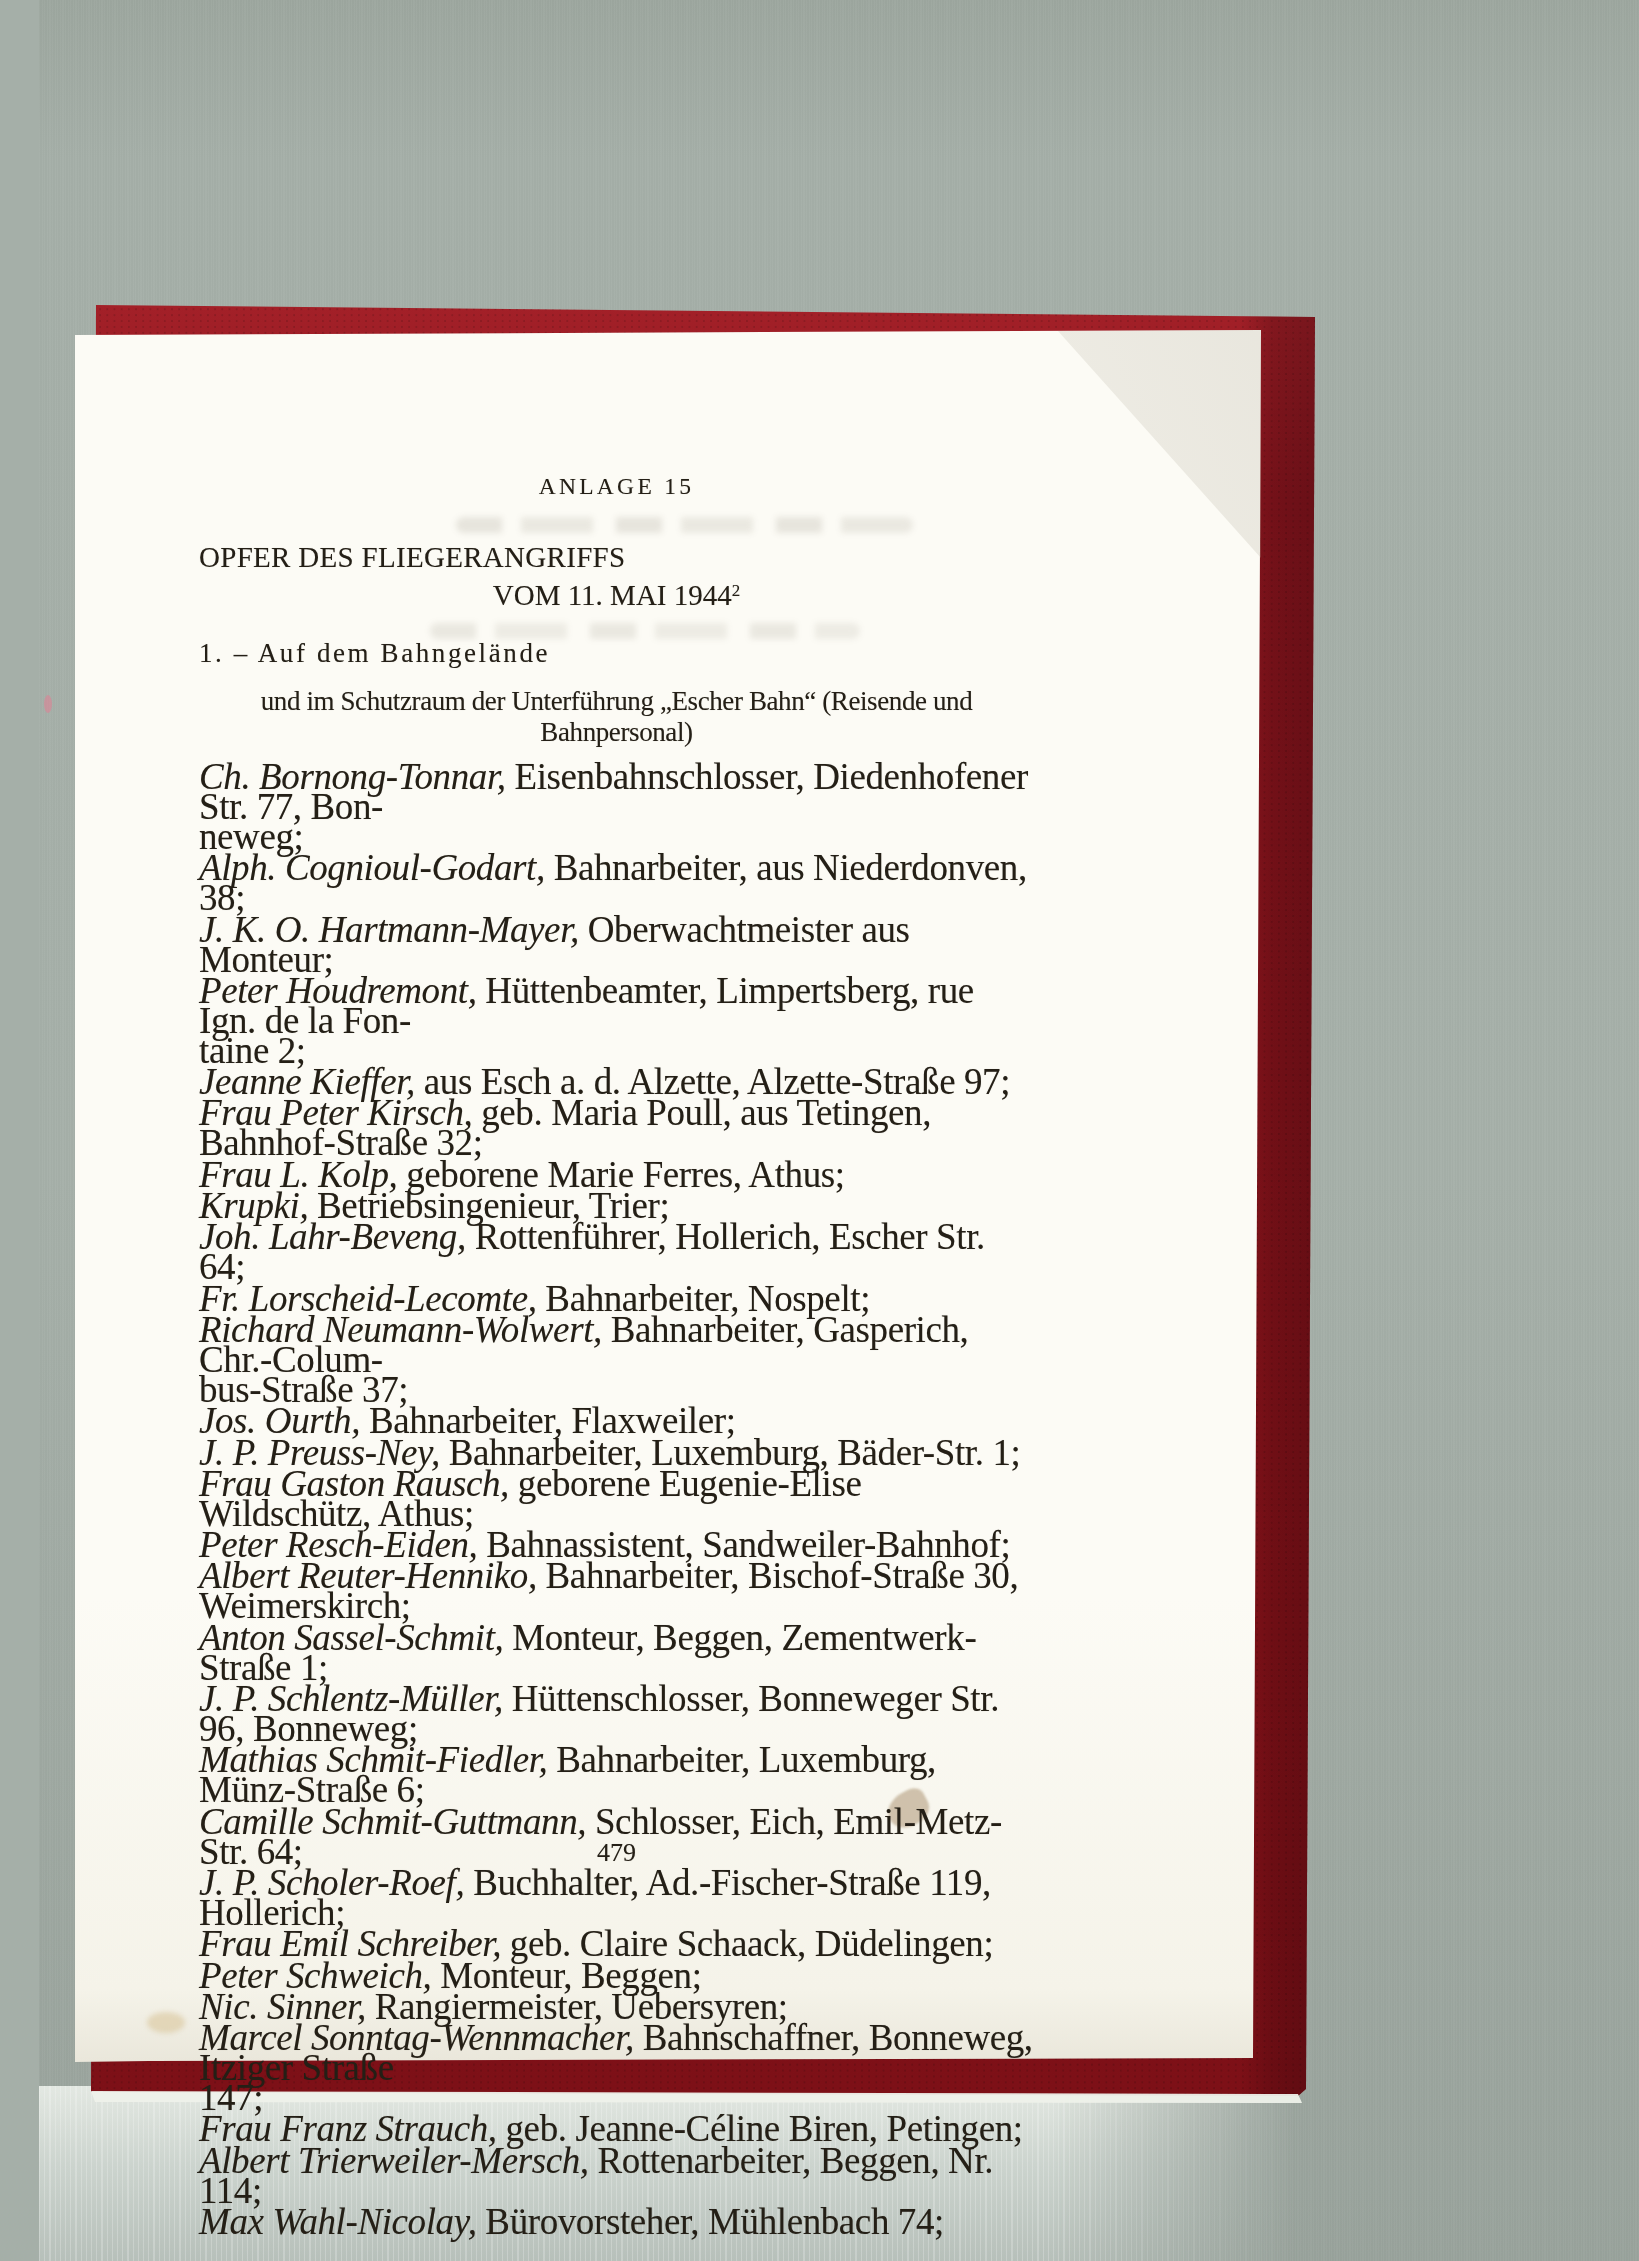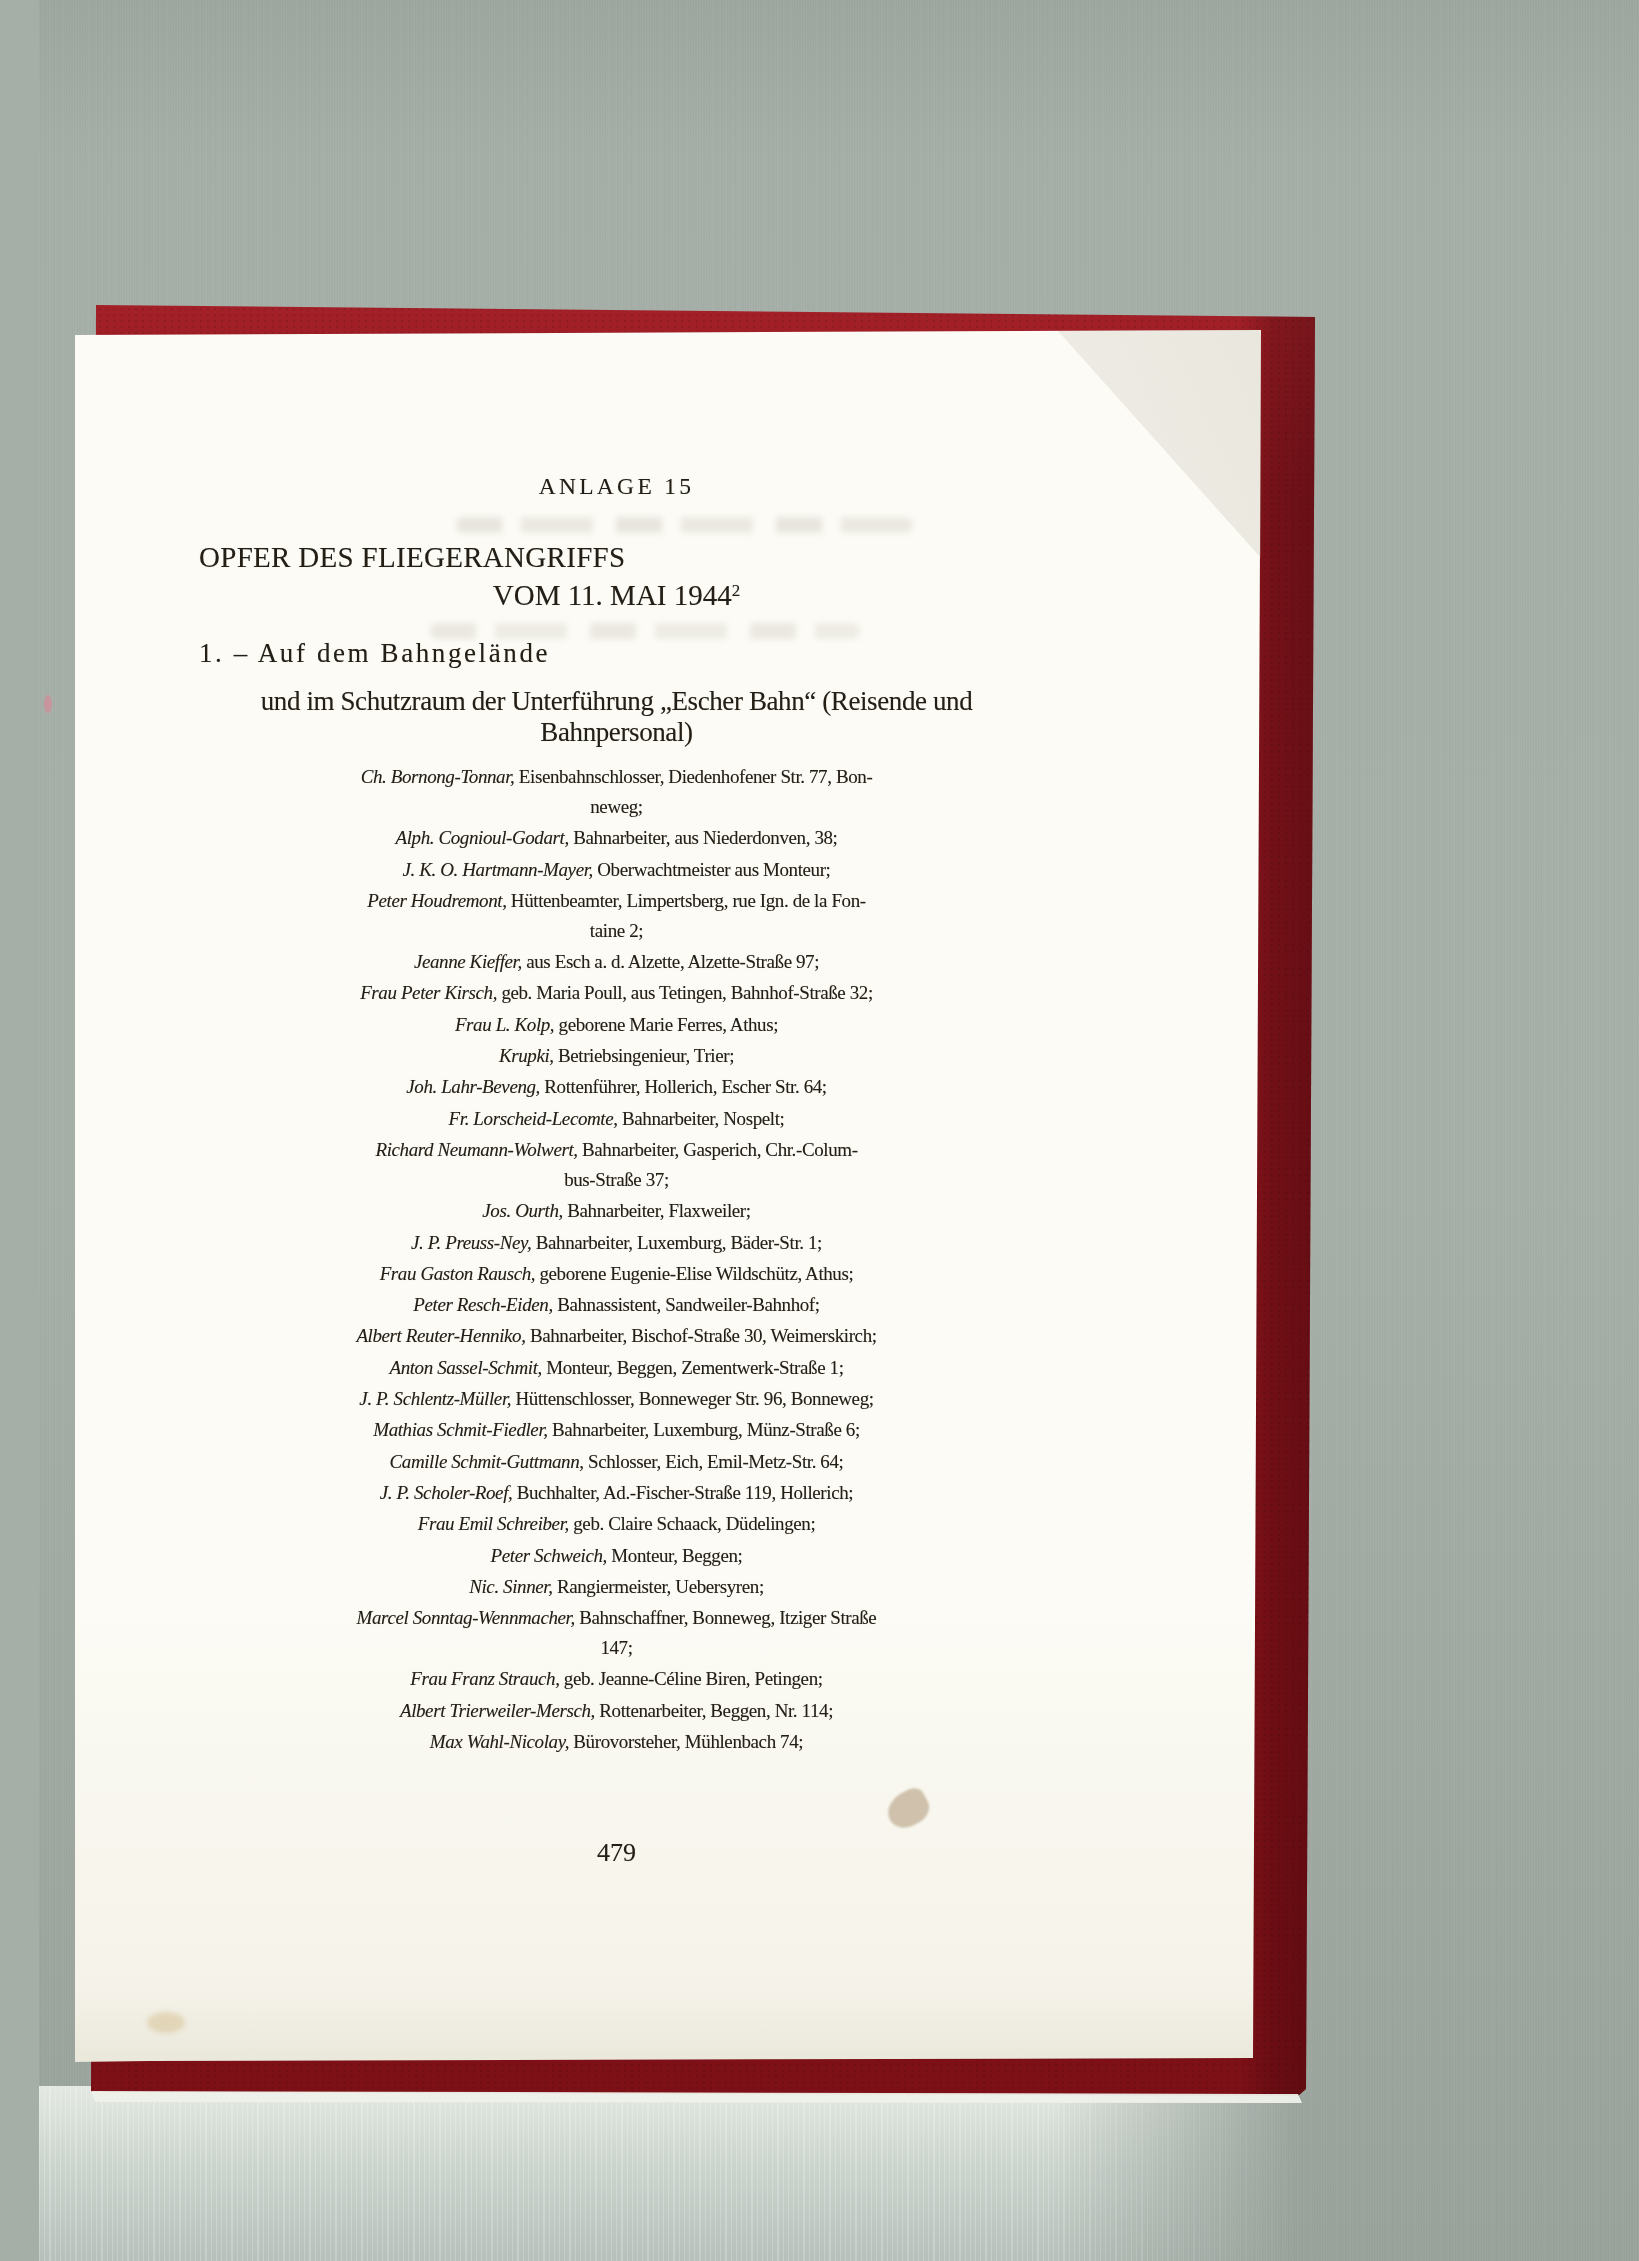--- a/index.html
+++ b/index.html
@@ -73,21 +73,21 @@
   
   .content{position:absolute;left:160px;top:0;width:835px;color:var(--c-ink,#241f16);
            text-shadow:0 0 0.7px rgba(36,31,22,.35);}
   .content > div{position:absolute;left:0;width:100%;}
   .annex{top:473px;font-size:23.5px;letter-spacing:3.3px;text-align:center;}
   .title1{top:541px;font-size:29px;letter-spacing:0.3px;}
   .title2{top:579px;font-size:29px;text-align:center;}
   .title2 sup{font-size:17px;vertical-align:9px;letter-spacing:0;}
   .section{top:638px;font-size:27px;letter-spacing:2.6px;text-align:left;}
   .intro{top:686px;font-size:27px;line-height:31px;letter-spacing:-0.4px;white-space:pre-line;text-align:center;}
-  .victims{top:762px;width:848px;font-size:19px;line-height:30px;letter-spacing:-0.4px;text-align:center;}
+  .victims{top:762px;width:848px;font-size:37px;line-height:30px;letter-spacing:-0.4px;text-align:left;}
   .victims p{margin:0 0 1.3px 0;}
   .vname{font-style:italic;}
   .vdetails{white-space:pre-line;}
   .pageno{top:1838px;width:832px;font-size:26px;text-align:center;}
 </style>
 </head>
 <body style="--c-cover_red: #8c161f; --c-cover_red_bright: #a32028; --c-scanner_bg: #a5afa8; --c-paper_white: #fcfbf5; --c-ink: #241f16;">
 
 <div class="stage">
   <div class="underglow"></div>

